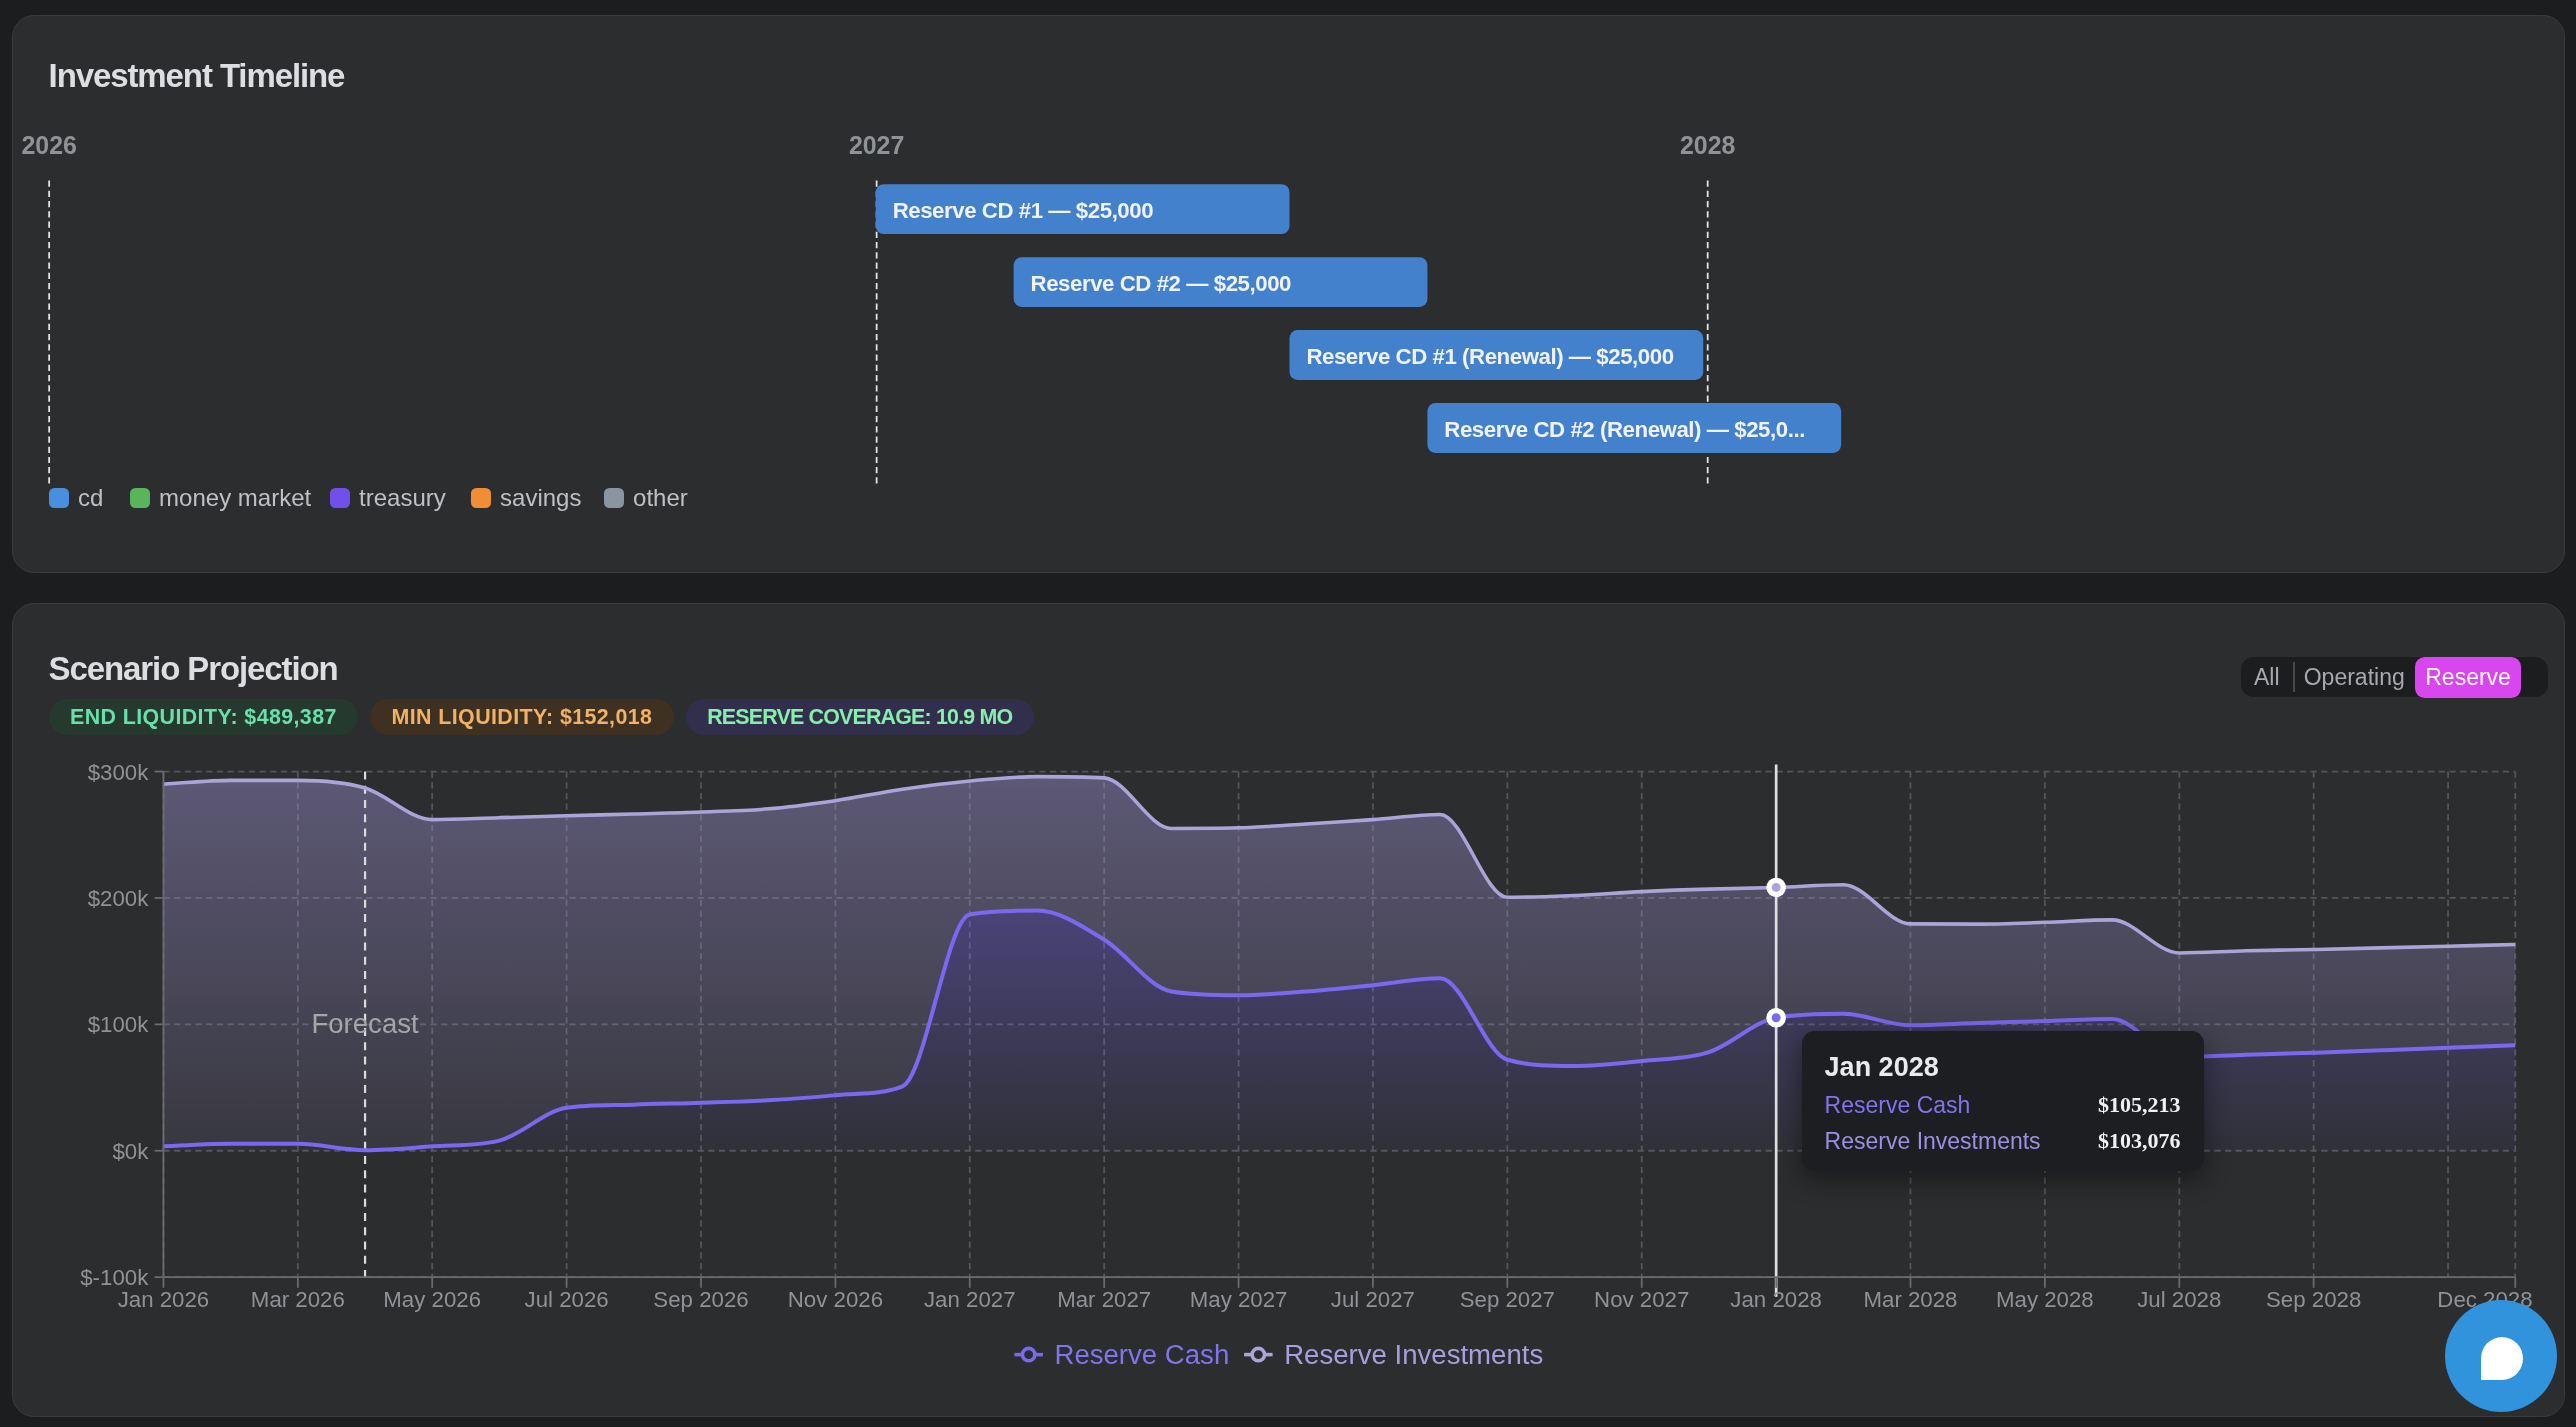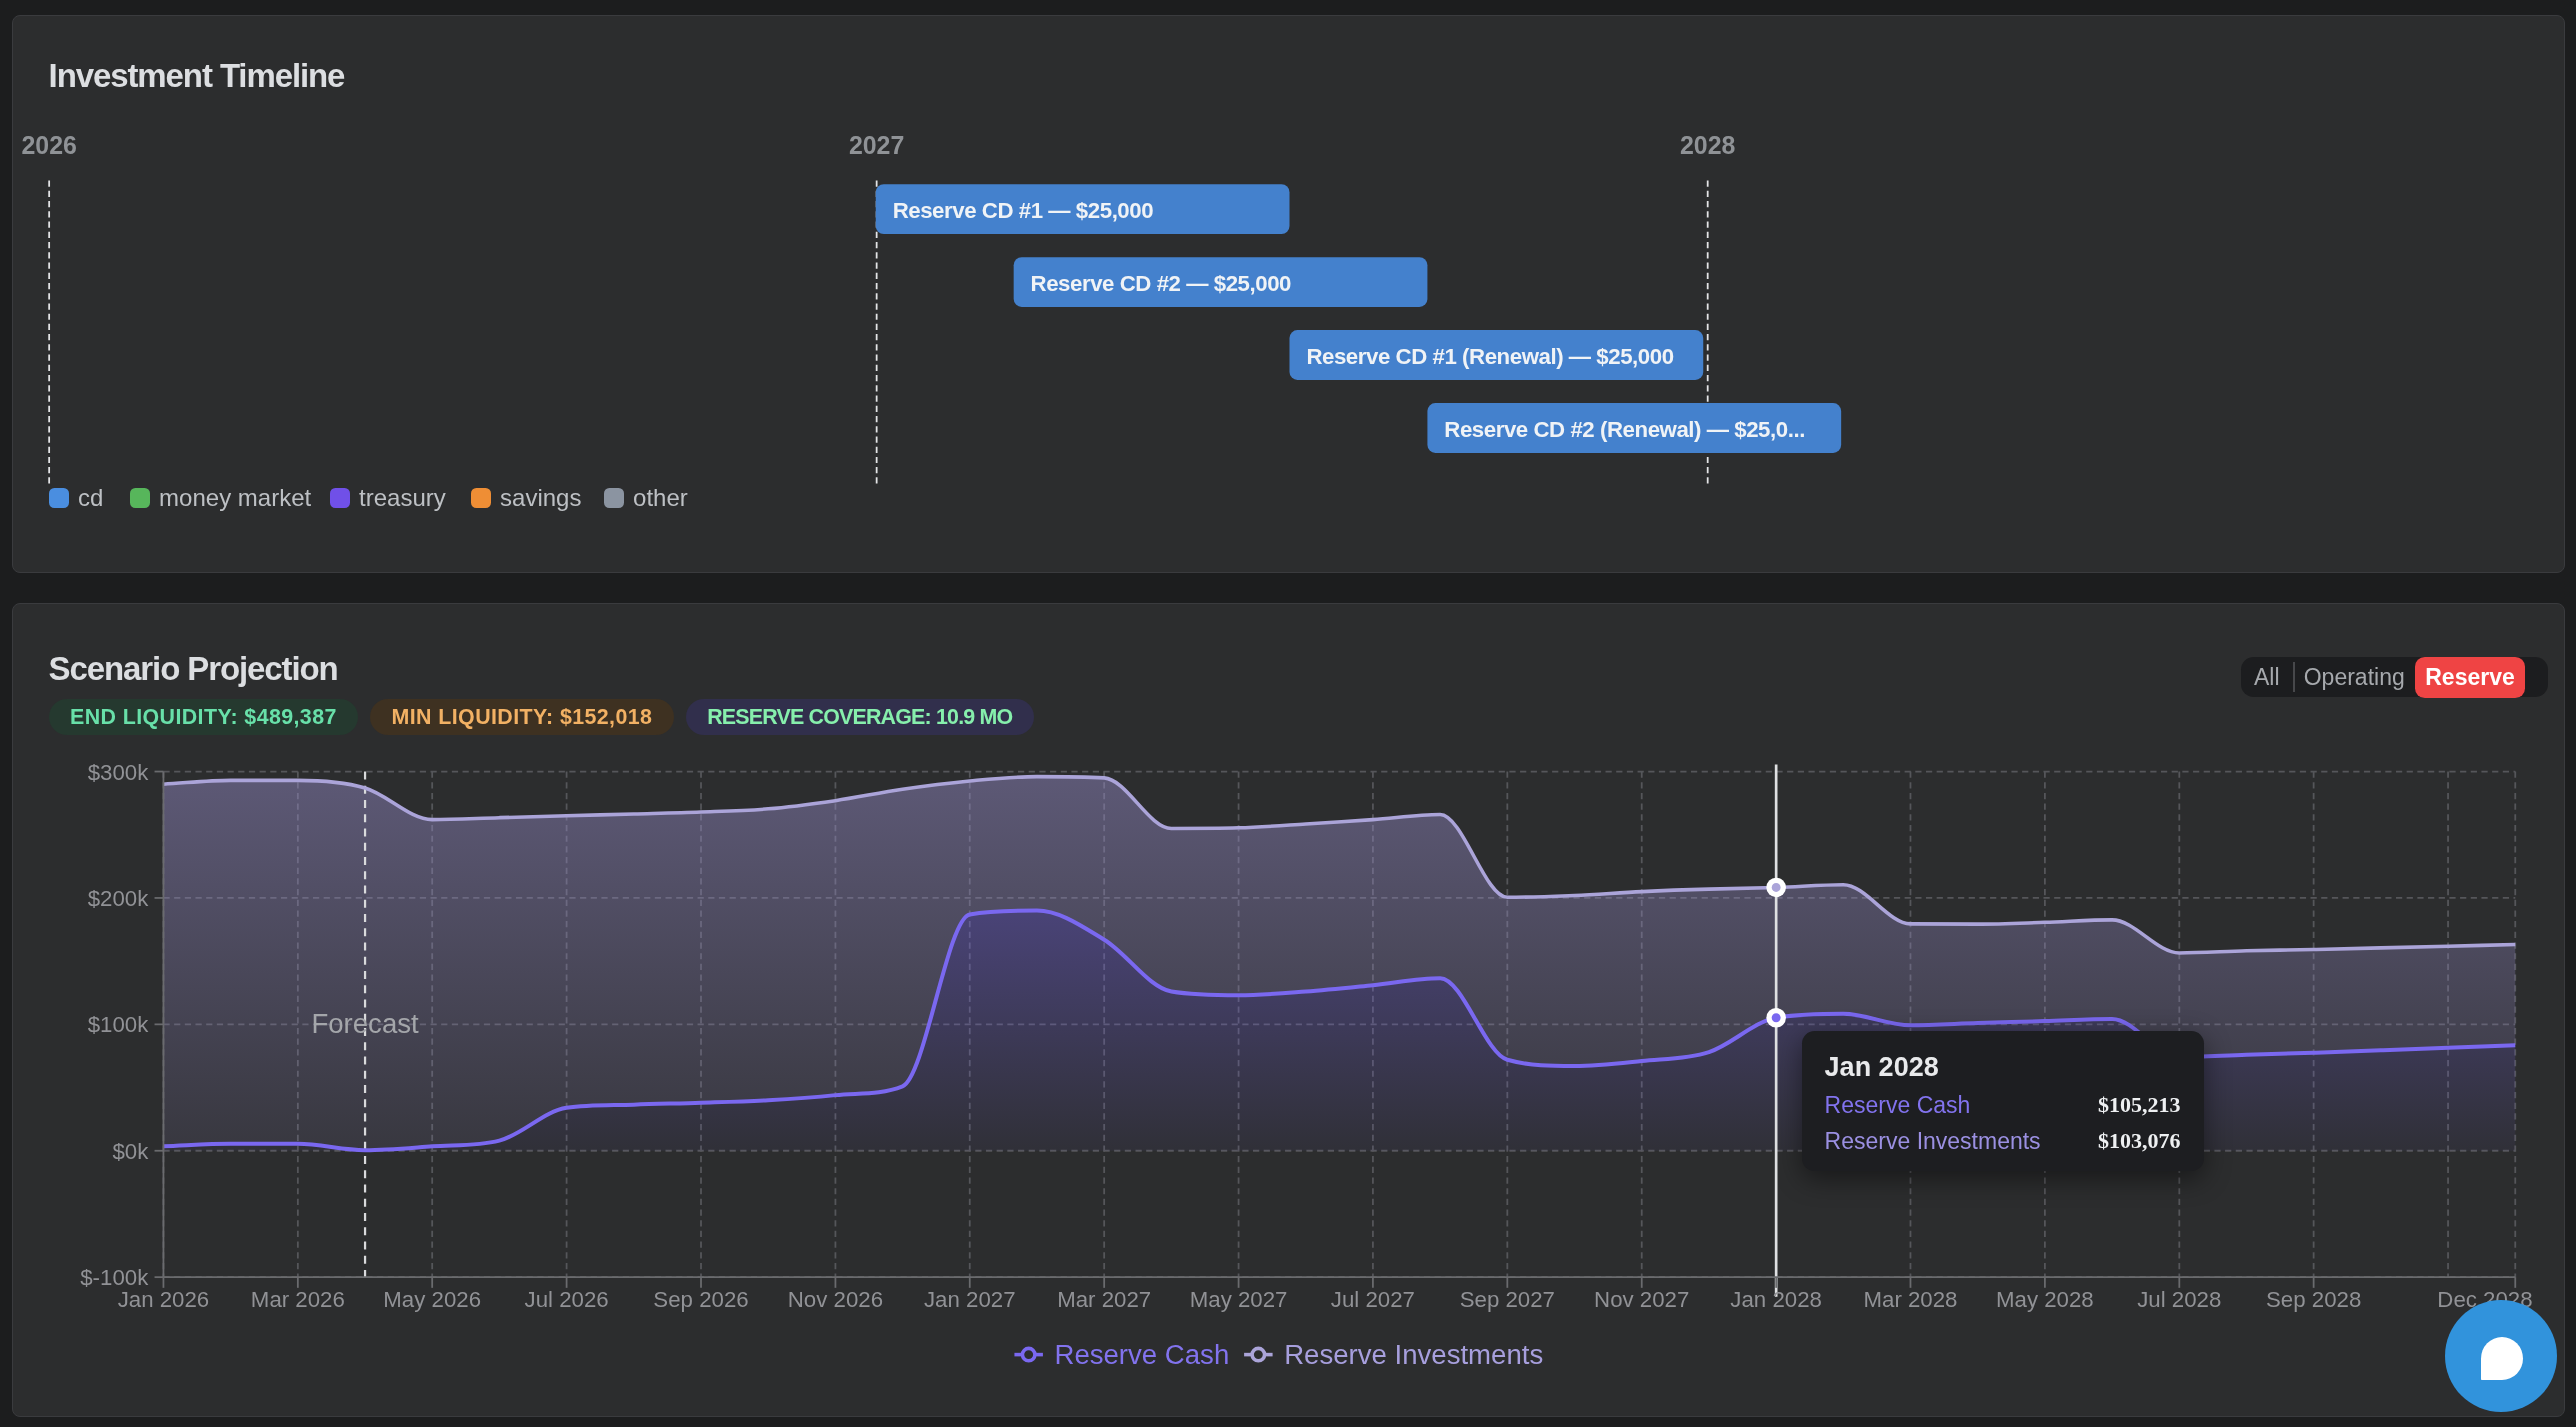--- a/index.html
+++ b/index.html
@@ -1,24 +1,24 @@
 <!DOCTYPE html>
 <html style="font-size:14.2px"><head><meta charset="utf-8"><style>
 *{margin:0;padding:0;box-sizing:border-box}
 html,body{width:2576px;height:1428px;background:#1c1d1e;font-family:"Liberation Sans",sans-serif;overflow:hidden}
 .abs{position:absolute}
-.card{position:absolute;left:11.6px;width:2553px;background:#2c2d2e;border:1.8px solid #3a3b3e;border-radius:8px}
+.card{position:absolute;left:11.6px;width:2553px;background:#2c2d2e;border:1.8px solid #3a3b3e;border-radius:22px}
 .t1{position:absolute;left:36px;font-size:33px;font-weight:bold;color:#dcdee1;letter-spacing:-1.1px}
 .li{position:absolute;top:468px;display:flex;align-items:center;font-size:24px;color:#bdc0c4}
 .sw{width:20.5px;height:20.5px;border-radius:5.3px;margin-right:9px;display:inline-block}
 .badge{height:36px;border-radius:18px;padding:0 21.4px;display:flex;align-items:center;font-size:21.4px;font-weight:bold;letter-spacing:0.4px;white-space:nowrap}
 .seg{position:absolute;left:2228px;top:53px;width:307px;height:40px;background:#1c1d1f;border-radius:12.5px;display:flex;align-items:center;font-size:23px;color:#a6a9ad}
 .segbtn{padding:0 13.4px;display:flex;align-items:center;height:100%}
 .segdiv{width:1.8px;height:30px;background:#47484b;flex:none}
-.segact{margin-left:0;height:41px;padding:0 9.8px;background:#ef4444;border-radius:9.8px;color:#fff;display:flex;align-items:center;font-weight:bold;flex:none}
+.segact{margin-left:0;height:41px;padding:0 9.8px;background:#d946ef;border-radius:9.8px;color:#fff;display:flex;align-items:center;font-weight:normal;flex:none}
 .tip{position:absolute;left:1789px;top:427px;width:402px;height:140px;background:#1d1e21;border-radius:12.5px;box-shadow:0 7.1px 27px rgba(0,0,0,.45);padding:21.4px 23px 0}
 .tip .tt{font-size:27px;font-weight:bold;color:#e9eaec}
 .tip .row{display:flex;justify-content:space-between;margin-top:6.2px;font-size:23px;line-height:30px}
 .tip .val{font-family:Liberation Serif, serif;font-weight:bold;color:#eef0f2;font-size:22px}
 .chat{position:absolute;left:2445px;top:1300px;width:112px;height:112px;border-radius:50%;background:#3193dc}
 .bub{position:absolute;left:36px;top:37px;width:42px;height:43px;background:#fff;border-radius:52% 52% 52% 2%}
 </style></head><body>
 <div class="card" style="top:15px;height:558px">
   <div class="t1" style="top:41px">Investment Timeline</div>
   <svg class="abs" style="left:0;top:0" width="2553" height="557" viewBox="0 0 2868 626" fill="none">

